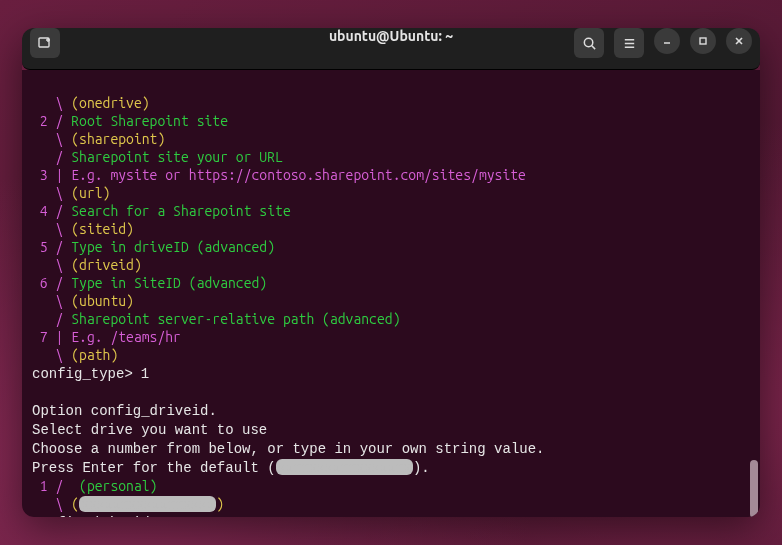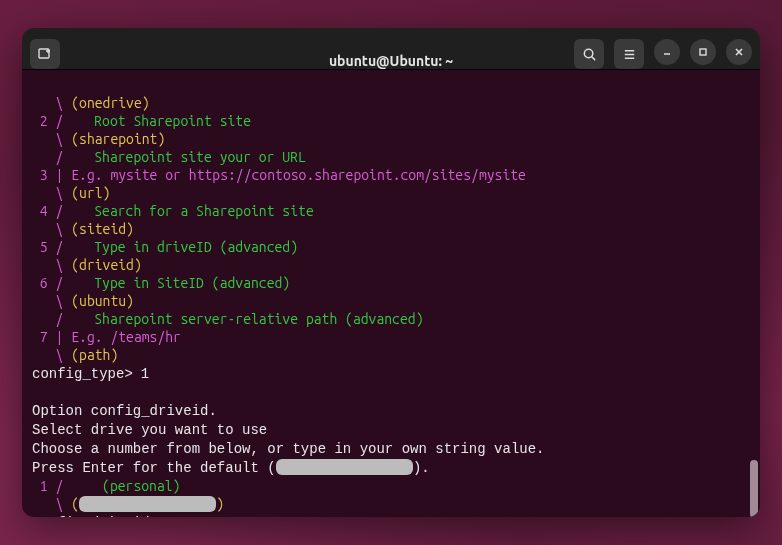--- a/index.html
+++ b/index.html
@@ -26,23 +26,24 @@
       linear-gradient(135deg,#6a1f40 0%,#4e1731 100%);
   }
   .window{
     position:absolute;left:22px;top:28px;width:738px;height:489px;
     border-radius:12px;overflow:hidden;
     box-shadow:0 12px 40px rgba(0,0,0,0.5);
     display:flex;flex-direction:column;
   }
   .titlebar{
     height:42px;background:var(--bg-titlebar);
-    display:flex;align-items:flex-end;padding:0 8px;
+    display:flex;align-items:flex-start;padding:0 8px;
     gap:22px;position:relative;
     border-bottom:1px solid #000;
+    border-radius:8px;
   }
   .titlebar .title{
     position:absolute;left:0;right:0;text-align:center;
     color:var(--fg-white);font-family:"Ubuntu",sans-serif;
     font-size:14px;font-weight:600;pointer-events:none;
   }
   .tb-btn{
     width:30px;height:30px;border-radius:6px;background:var(--btn);
     display:flex;align-items:center;justify-content:center;
     color:var(--fg-white);
@@ -57,21 +58,21 @@
     flex:1;background:var(--bg-term);position:relative;
     padding:6px 10px 6px 10px;
     color:var(--fg-dim);
     font-size:14px;line-height:18px;white-space:pre;
     overflow:hidden;
   }
   .scrollbar{
     position:absolute;right:2px;top:390px;width:8px;height:58px;
     background:var(--scrollbar);border-radius:4px;
   }
-  .g{color:var(--green);margin-left:23px;}
+  .g{color:var(--green);}
   .y{color:var(--yellow);}
   .m{color:var(--magenta);}
   .w{color:var(--fg-white);font-family:Liberation Mono, monospace;}
   .blur{background:var(--select);color:var(--select);border-radius:6px;
     padding:0 2px;}
   svg{display:block;}
 </style>
 </head>
 <body>
 

